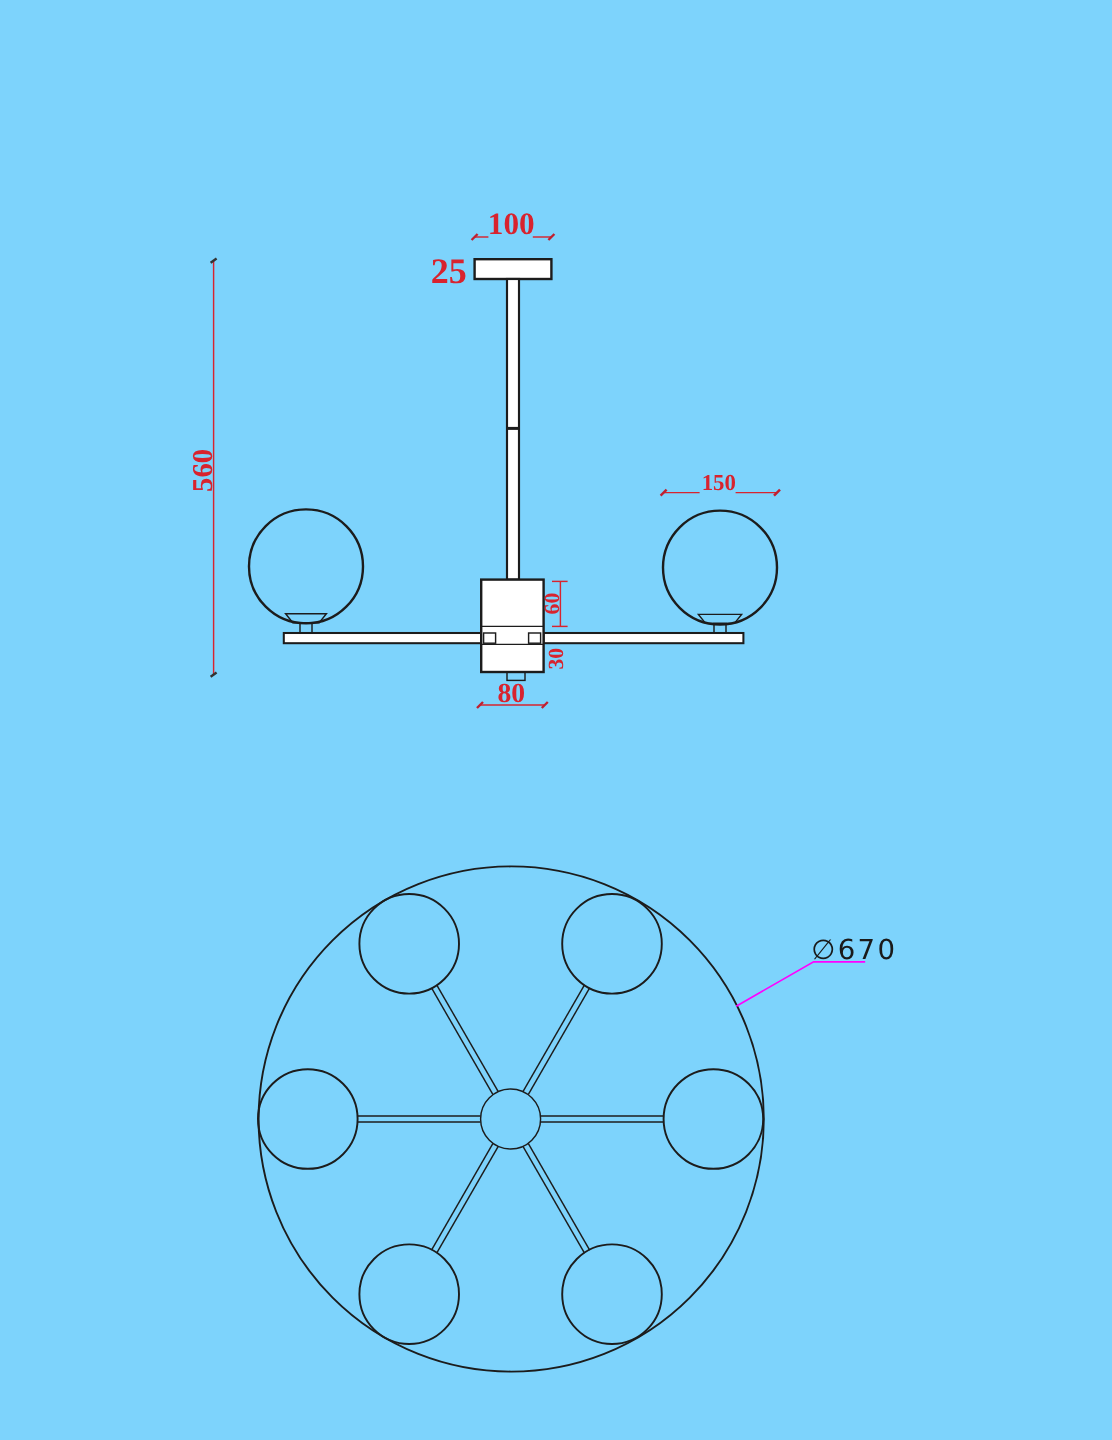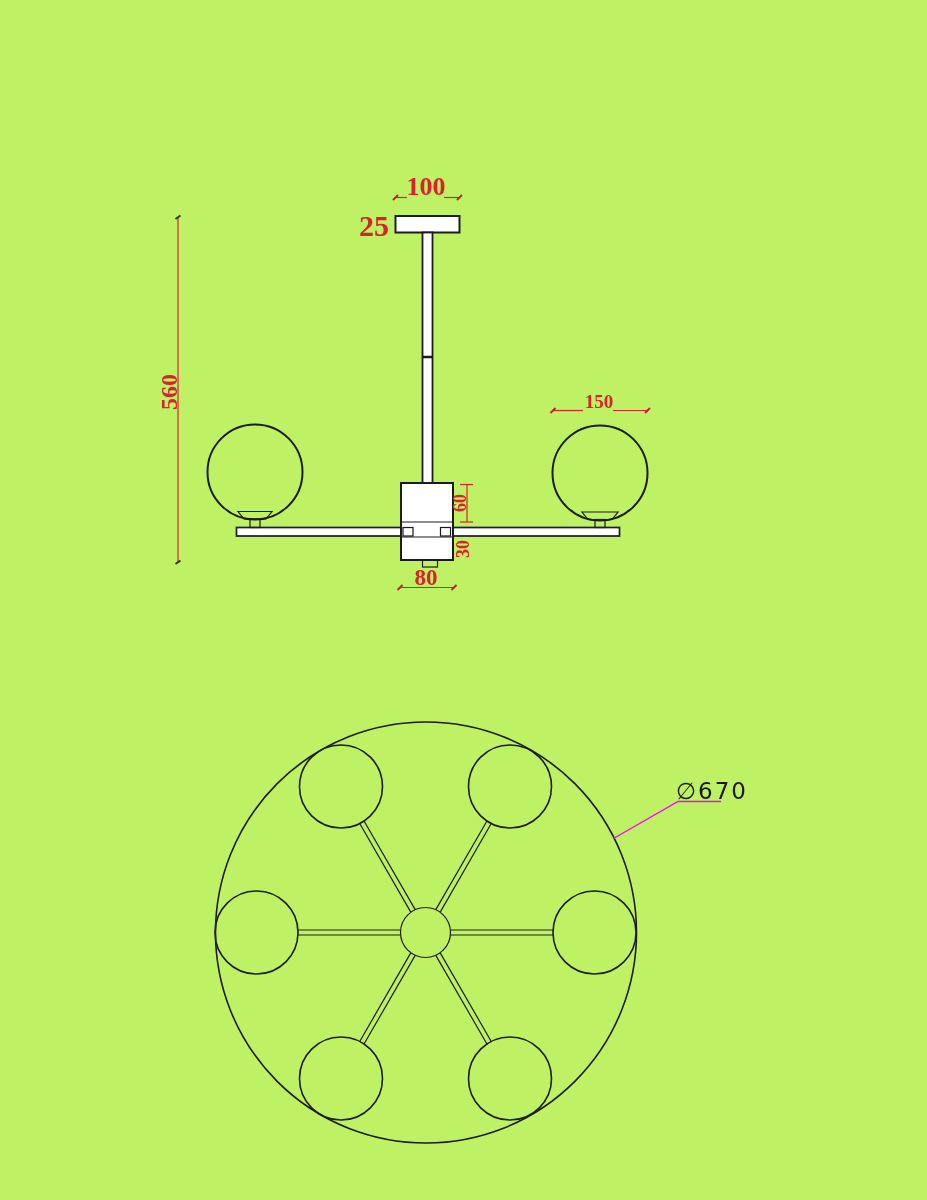--- a/index.html
+++ b/index.html
@@ -1,20 +1,20 @@
 <!DOCTYPE html>
 <html><head>
 <meta charset="utf-8">
 <style>
   html, body { margin: 0; padding: 0; background: #ffffff; }
   #canvas {
     position: relative;
     width: 927px;
     height: 1200px;
-    background: #bef264;
+    background: #7dd3fc;
     overflow: hidden;
   }
   svg { position: absolute; left: 0; top: 0; }
 
   .outline        { stroke: #1c1c1c; fill: none;    stroke-width: 2;   }
   .outline-fill   { stroke: #1c1c1c; fill: #ffffff; stroke-width: 2;   }
   .outline-thin   { stroke: #1c1c1c; fill: none;    stroke-width: 1.6; }
   .outline-hair   { stroke: #1c1c1c; fill: none;    stroke-width: 1.2; }
   .dimline        { stroke: #d8232e; fill: none;    stroke-width: 1.2; }
   .dimtick        { stroke: #c02030; fill: none;    stroke-width: 2;   }

